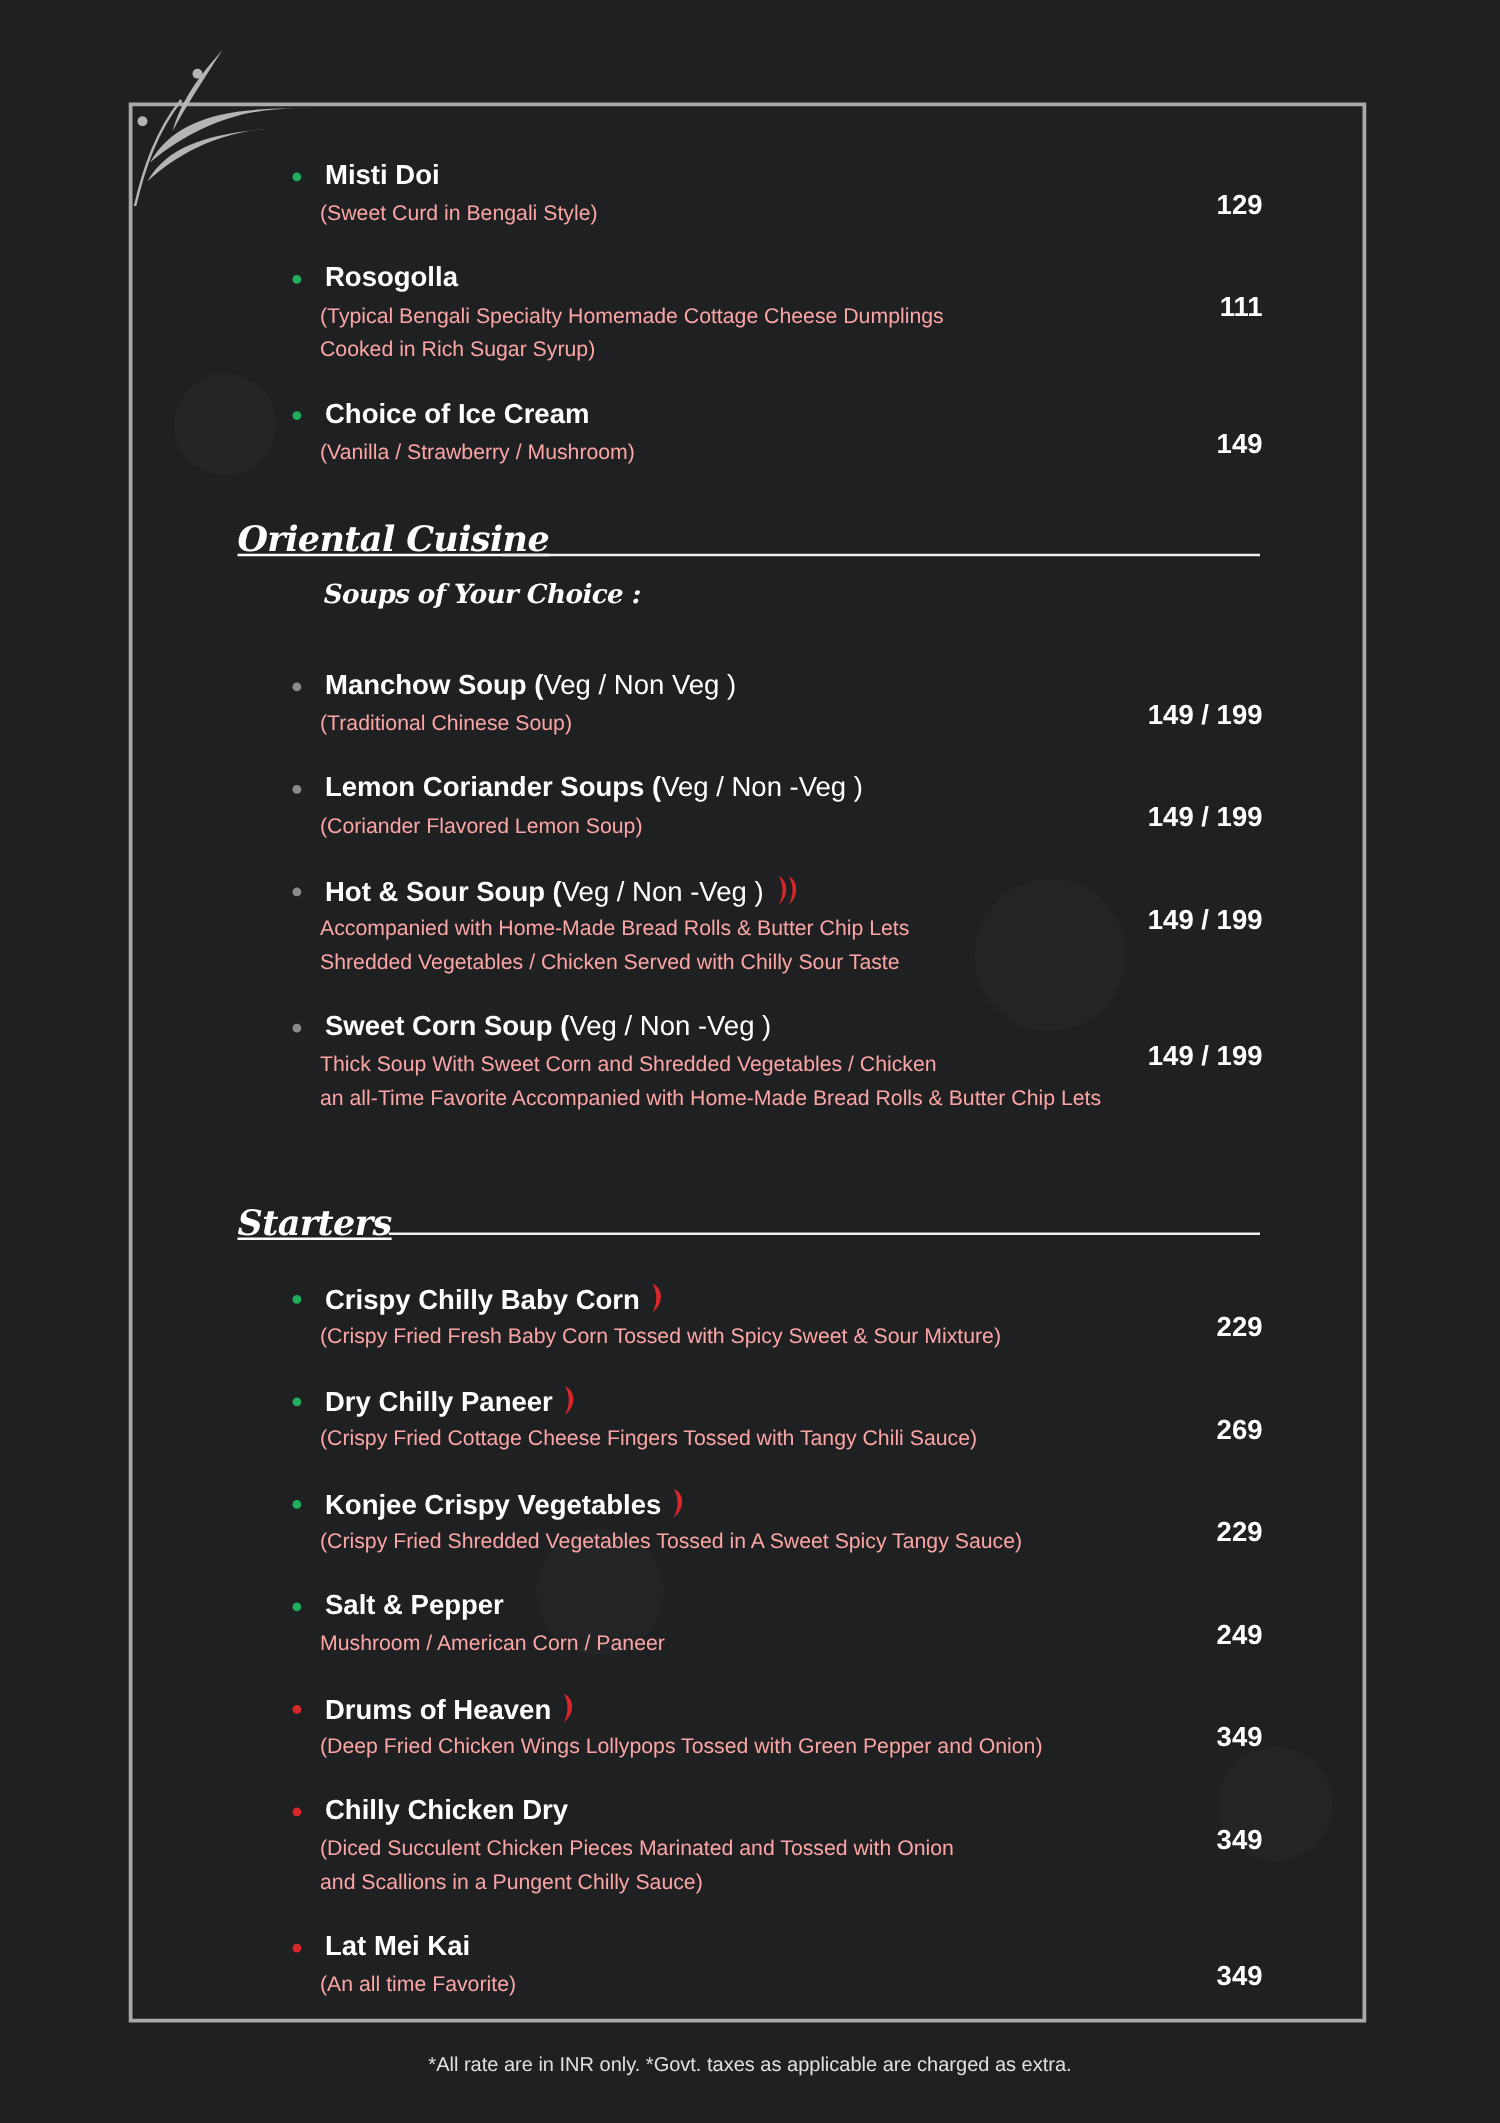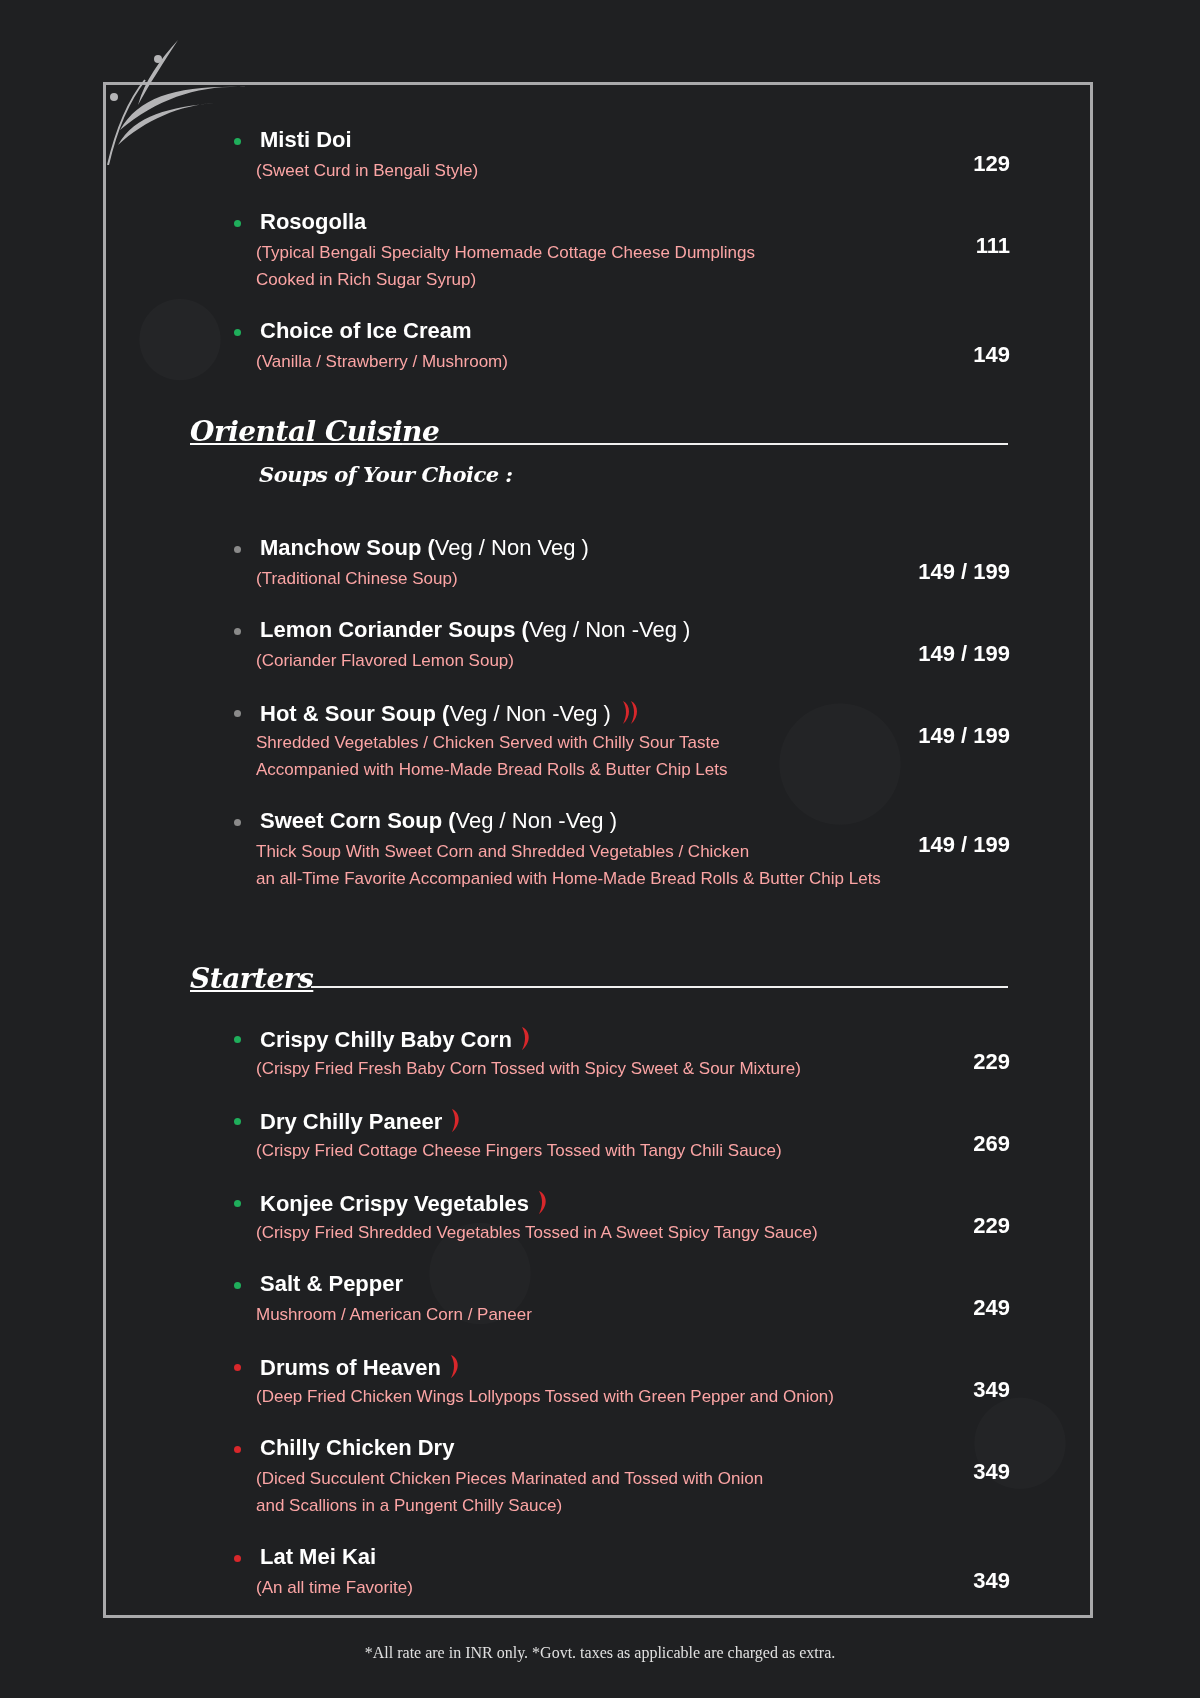--- a/index.html
+++ b/index.html
@@ -53,21 +53,21 @@
     font-size: 28px; white-space: nowrap; letter-spacing: -0.5px; text-decoration: underline;
   }
   .section-sub {
     position: absolute; left: 259px;
     font-family: "DejaVu Serif", serif; font-style: italic; font-weight: bold;
     font-size: 21px; white-space: nowrap; letter-spacing: -0.5px; text-align: center;
   }
   .rule { position: absolute; height: 2px; background: #f0f0f0; }
   .footer {
     position: absolute; left: 0; width: 1200px; top: 1644px; text-align: center;
-    font-family: Liberation Serif, serif; font-size: 16px; color: #e0e0e0;
+    font-family: Liberation Sans, sans-serif; font-size: 16px; color: #e0e0e0;
   }
 </style>
 </head>
 <body>
 
 <div class="frame"></div>
 
 <svg class="leaf" viewBox="0 0 150 130">
   <g fill="#b4b4b6">
     <path d="M78 5 C60 25 45 45 38 70 C50 48 62 30 78 5 Z"></path>
@@ -126,22 +126,22 @@
     </div>
 </div>
 <div class="item" style="top:701px">
   <span class="dot grey"></span>
   <span class="name"><span>Hot &amp; Sour  Soup (</span><span class="sub">Veg / Non -Veg )</span><svg class="chili" width="26" height="26" viewBox="0 0 26 26">
         <path d="M6 2 C14 6 14 18 6 25 C10 17 10 9 6 2 Z" fill="#d8272b"></path>
         <path d="M14 2 C22 6 22 18 14 25 C18 17 18 9 14 2 Z" fill="#d8272b"></path>
       </svg></span>
   <span class="price">149 / 199</span>
   <div class="desc">
+      <div>Accompanied with Home-Made Bread Rolls &amp; Butter Chip Lets</div>
       <div>Shredded Vegetables / Chicken Served with Chilly Sour Taste</div>
-      <div>Accompanied with Home-Made Bread Rolls &amp; Butter Chip Lets</div>
     </div>
 </div>
 <div class="item" style="top:810px">
   <span class="dot grey"></span>
   <span class="name"><span>Sweet Corn  Soup (</span><span class="sub">Veg / Non -Veg )</span></span>
   <span class="price">149 / 199</span>
   <div class="desc">
       <div>Thick Soup With Sweet Corn and Shredded Vegetables / Chicken</div>
       <div>an all-Time Favorite Accompanied with Home-Made Bread Rolls &amp; Butter Chip Lets</div>
     </div>

